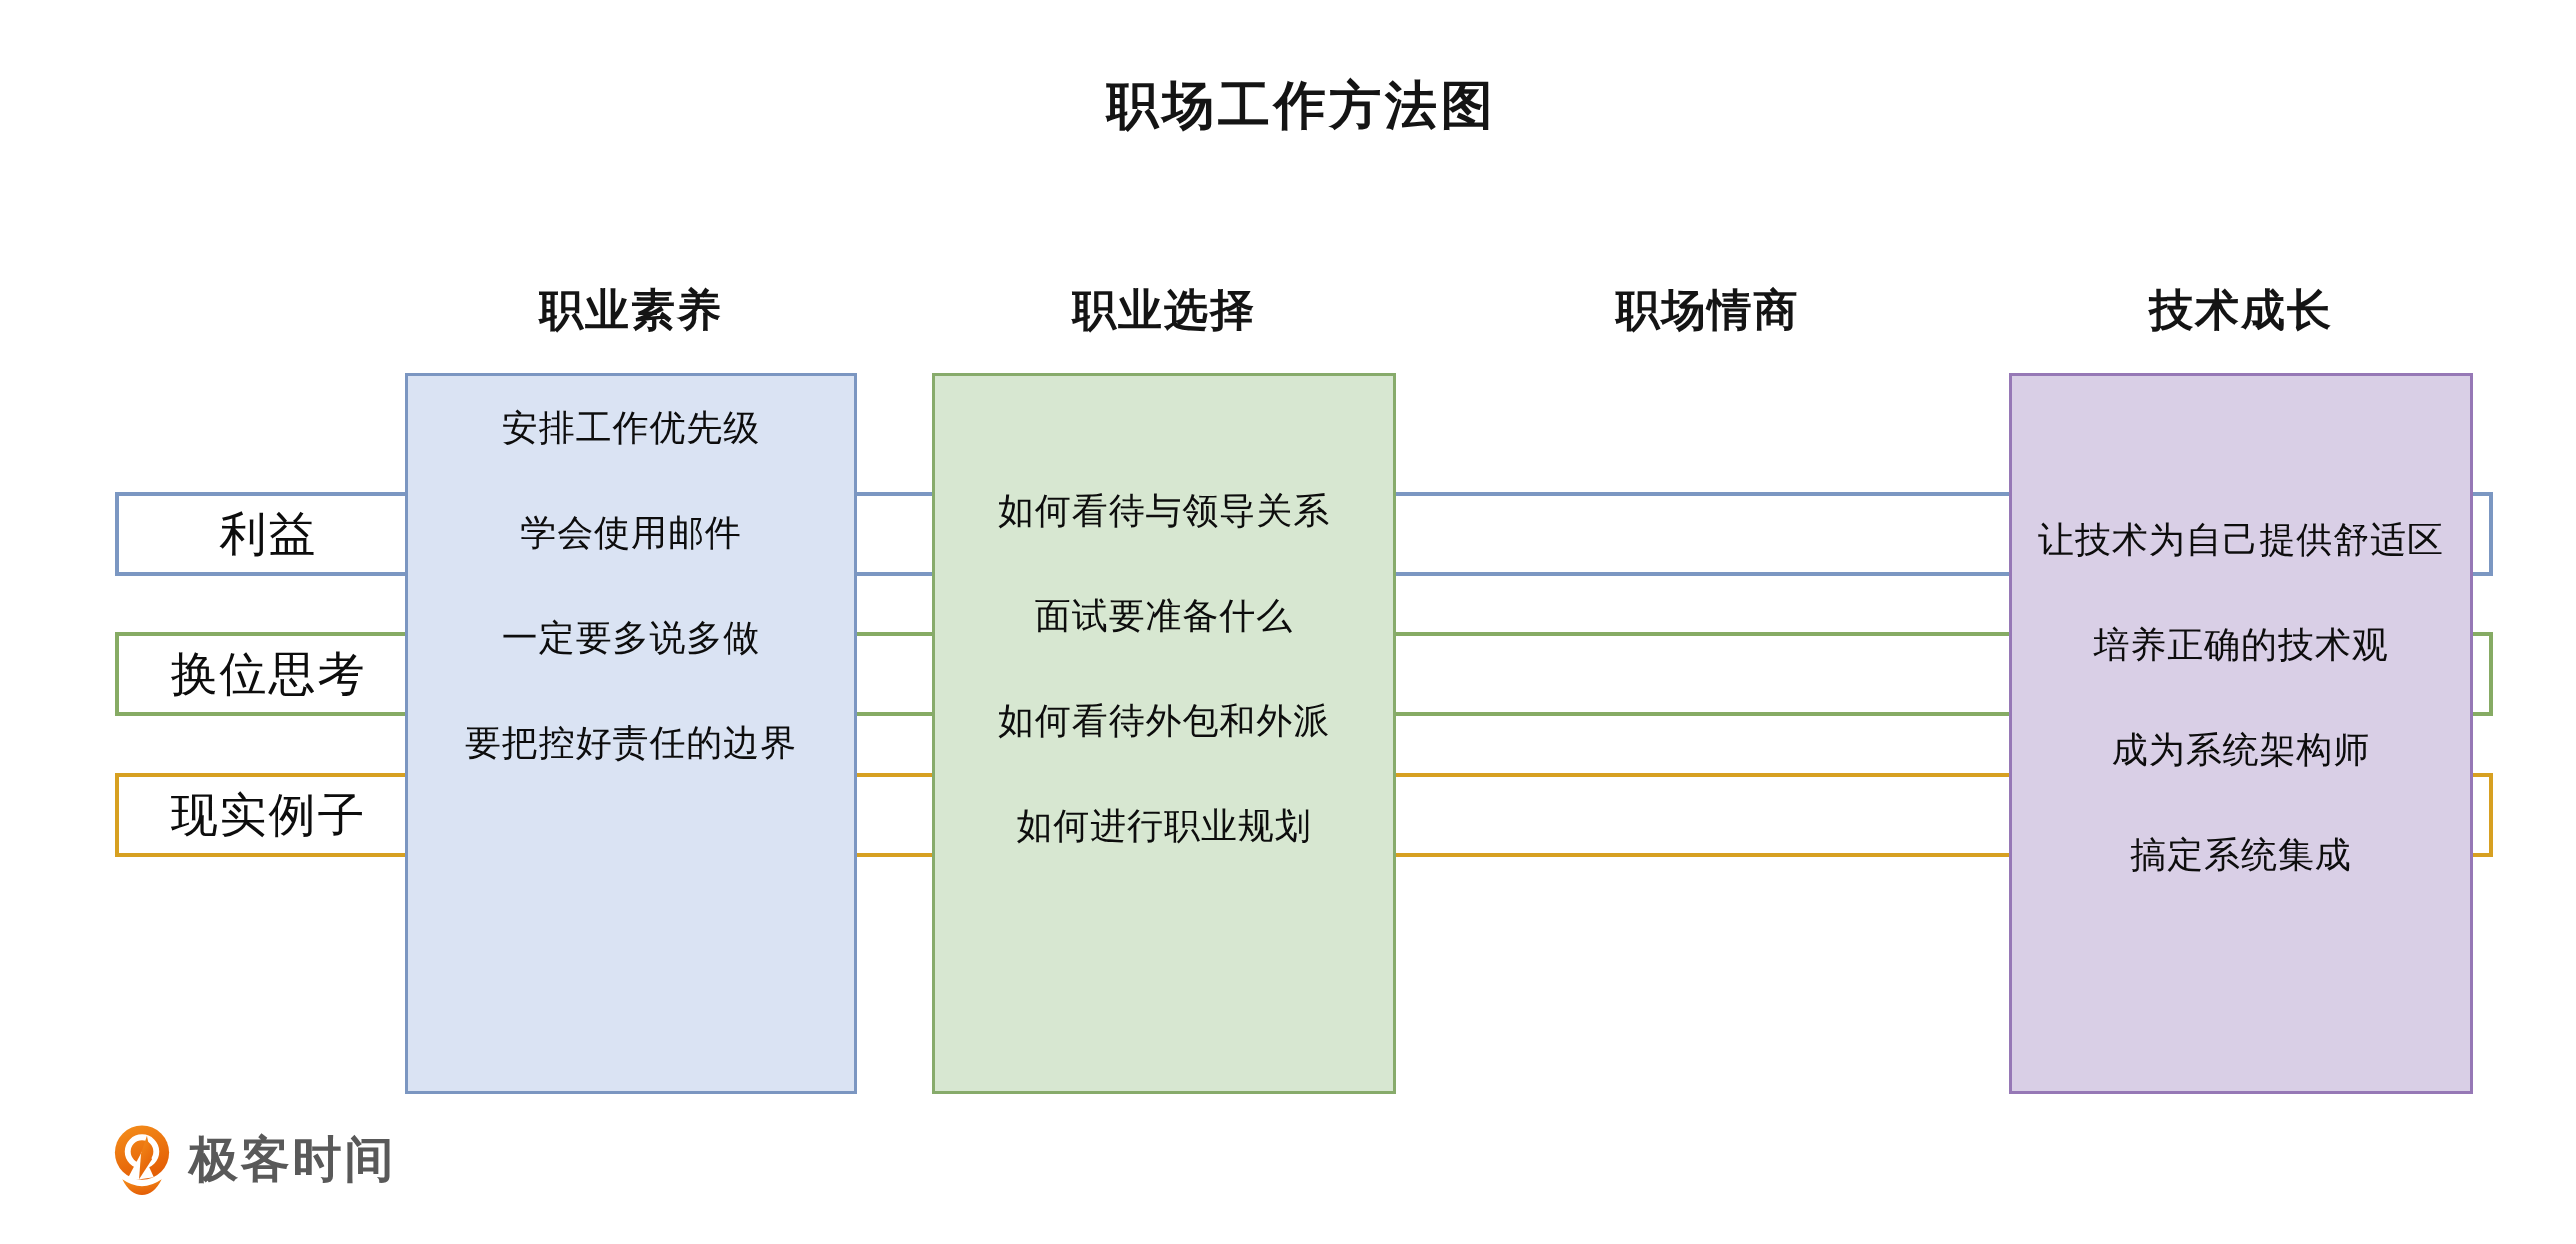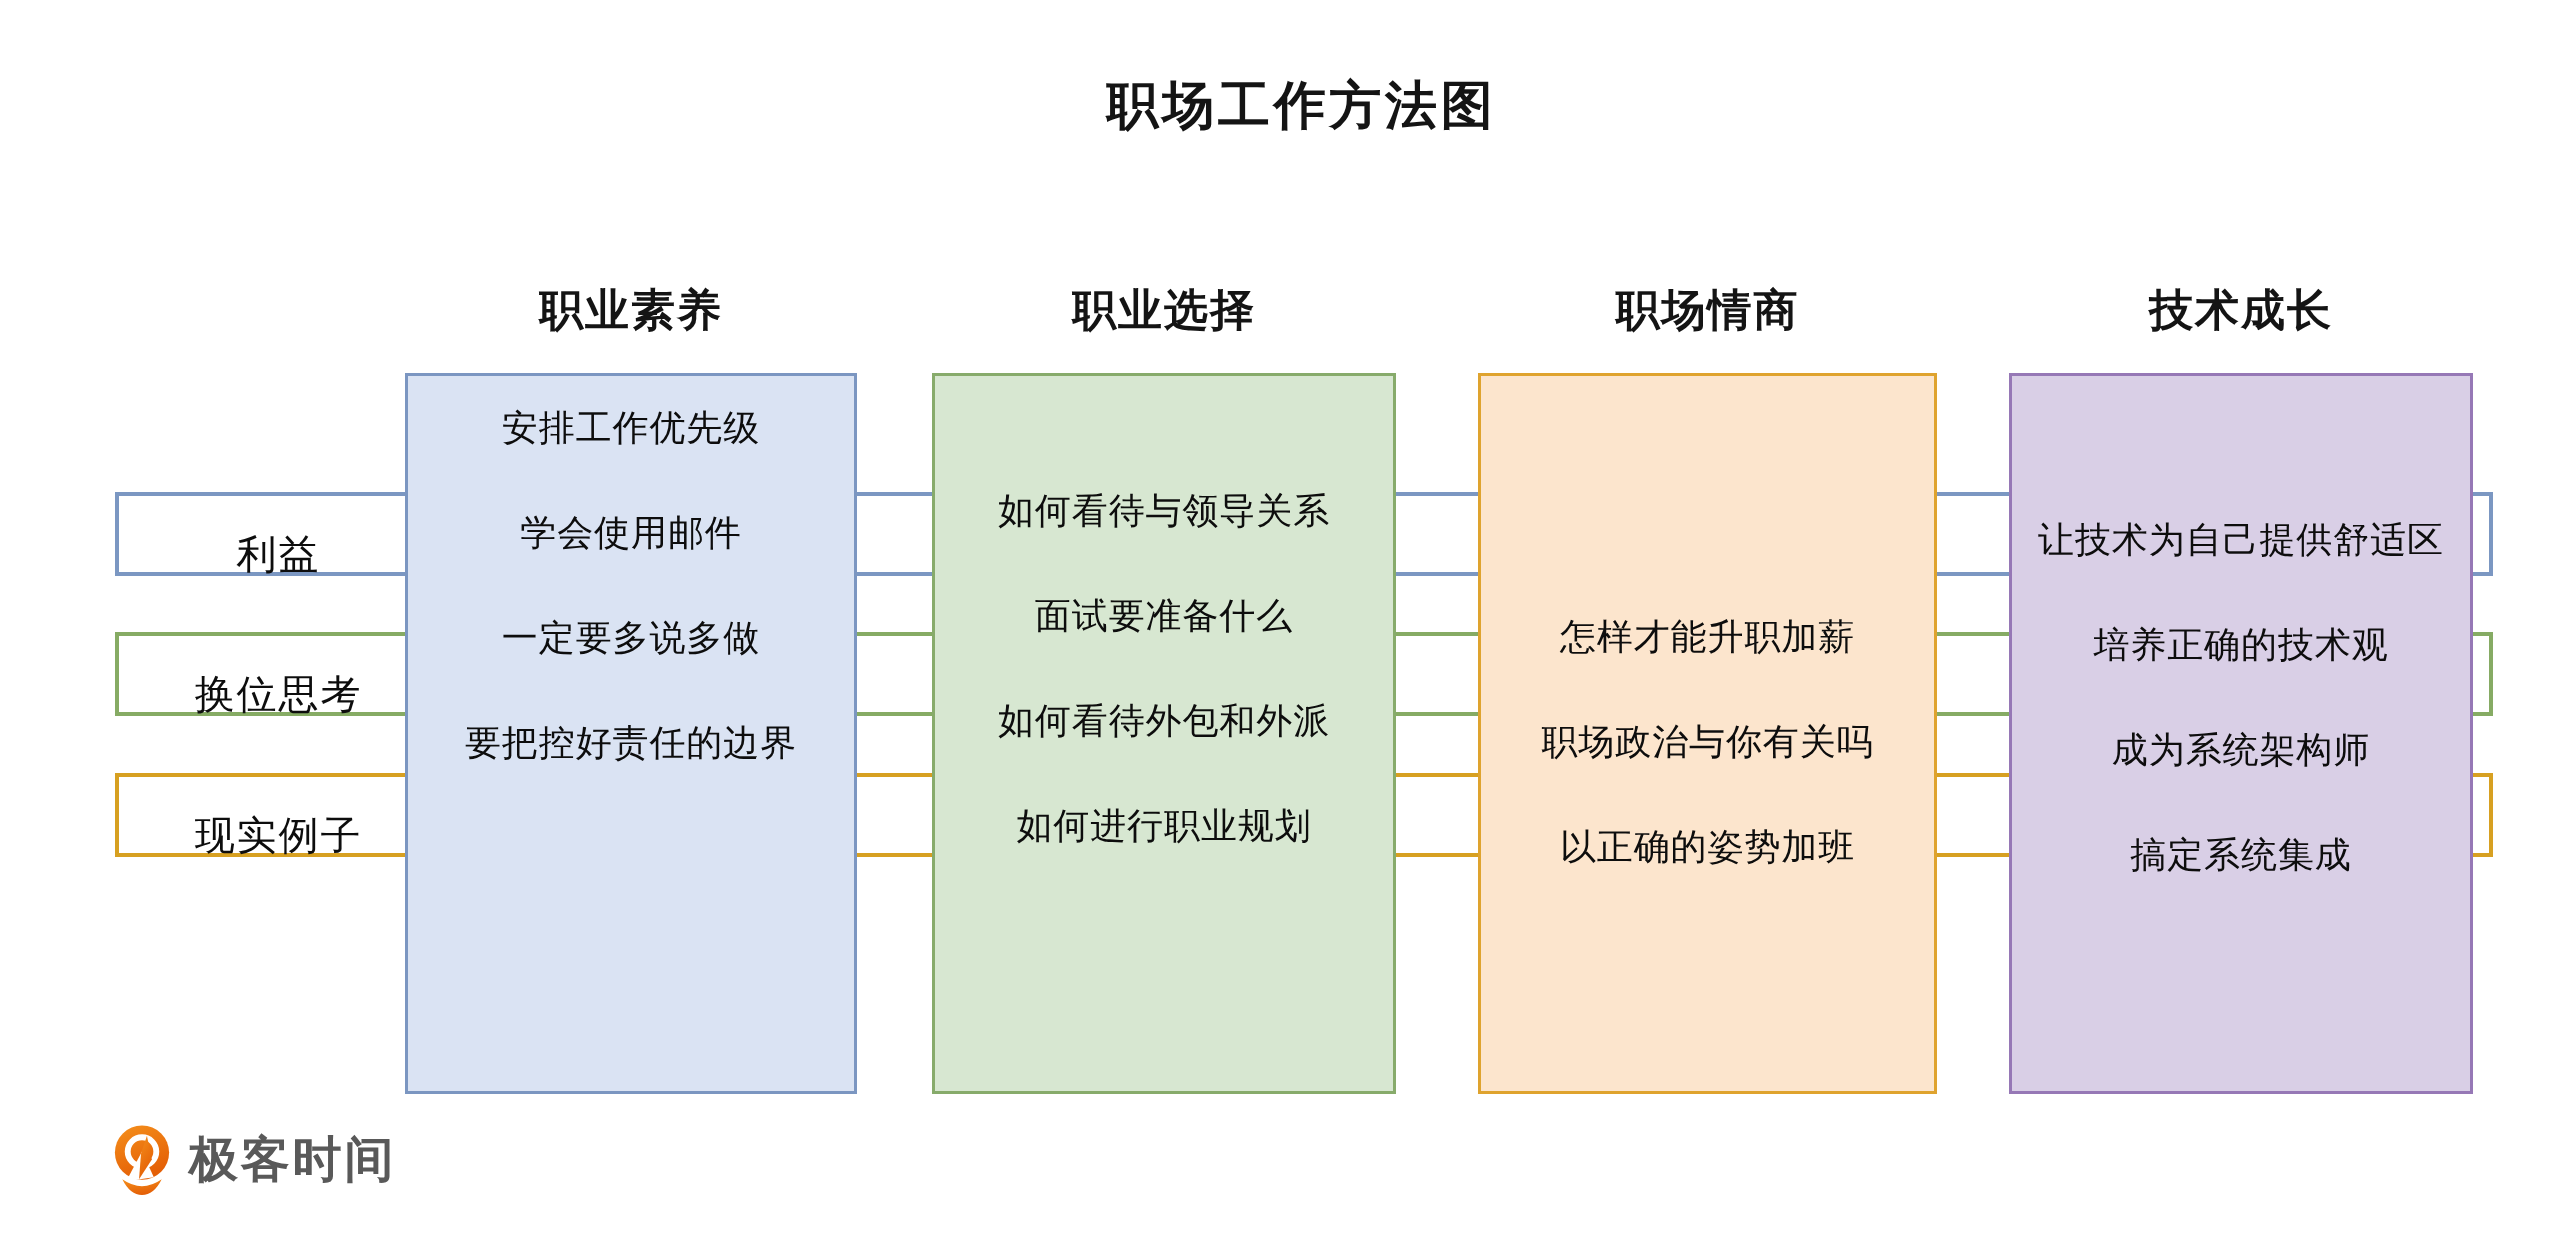--- a/index.html
+++ b/index.html
@@ -28,23 +28,23 @@
 
   
   .band{
     position:absolute;left:115px;width:2378px;height:84px;
     background:#ffffff;border:4.7px solid #000;box-sizing:border-box;
   }
   .band1{top:492px;border-color:#7b97c2;}
   .band2{top:632px;border-color:#86ab64;}
   .band3{top:773px;border-color:#d7a021;}
   .band-label{
-    position:absolute;left:16px;top:0;width:287px;height:100%;
+    position:absolute;left:6px;top:0;width:287px;height:100%;
     display:flex;align-items:center;justify-content:center;
-    font-size:40px;color:#0d0d0d;letter-spacing:1.9px;margin-top:20px;
+    font-size:47px;color:#0d0d0d;letter-spacing:1.9px;
   }
 
   
   .col{
     position:absolute;top:373px;height:721px;
     box-sizing:border-box;border:3.7px solid #000;
     display:flex;flex-direction:column;align-items:stretch;
   }
   .col1{left:405px;width:452px;background:#dae3f3;border-color:#7b96c1;}
   .col2{left:932px;width:464px;background:#d7e7d1;border-color:#87ab6b;padding-top:83px;}
@@ -95,25 +95,20 @@
     <div class="item">要把控好责任的边界</div>
   </div>
 
   <div class="col col2">
     <div class="item">如何看待与领导关系</div>
     <div class="item">面试要准备什么</div>
     <div class="item">如何看待外包和外派</div>
     <div class="item">如何进行职业规划</div>
   </div>
 
-  <div class="col col3">
-    <div class="item">怎样才能升职加薪</div>
-    <div class="item">职场政治与你有关吗</div>
-    <div class="item">以正确的姿势加班</div>
-  </div>
 
   <div class="col col4">
     <div class="item">让技术为自己提供舒适区</div>
     <div class="item">培养正确的技术观</div>
     <div class="item">成为系统架构师</div>
     <div class="item">搞定系统集成</div>
   </div>
 
   <div class="logo">
     <svg width="64" height="71" viewBox="0 0 64 72">

